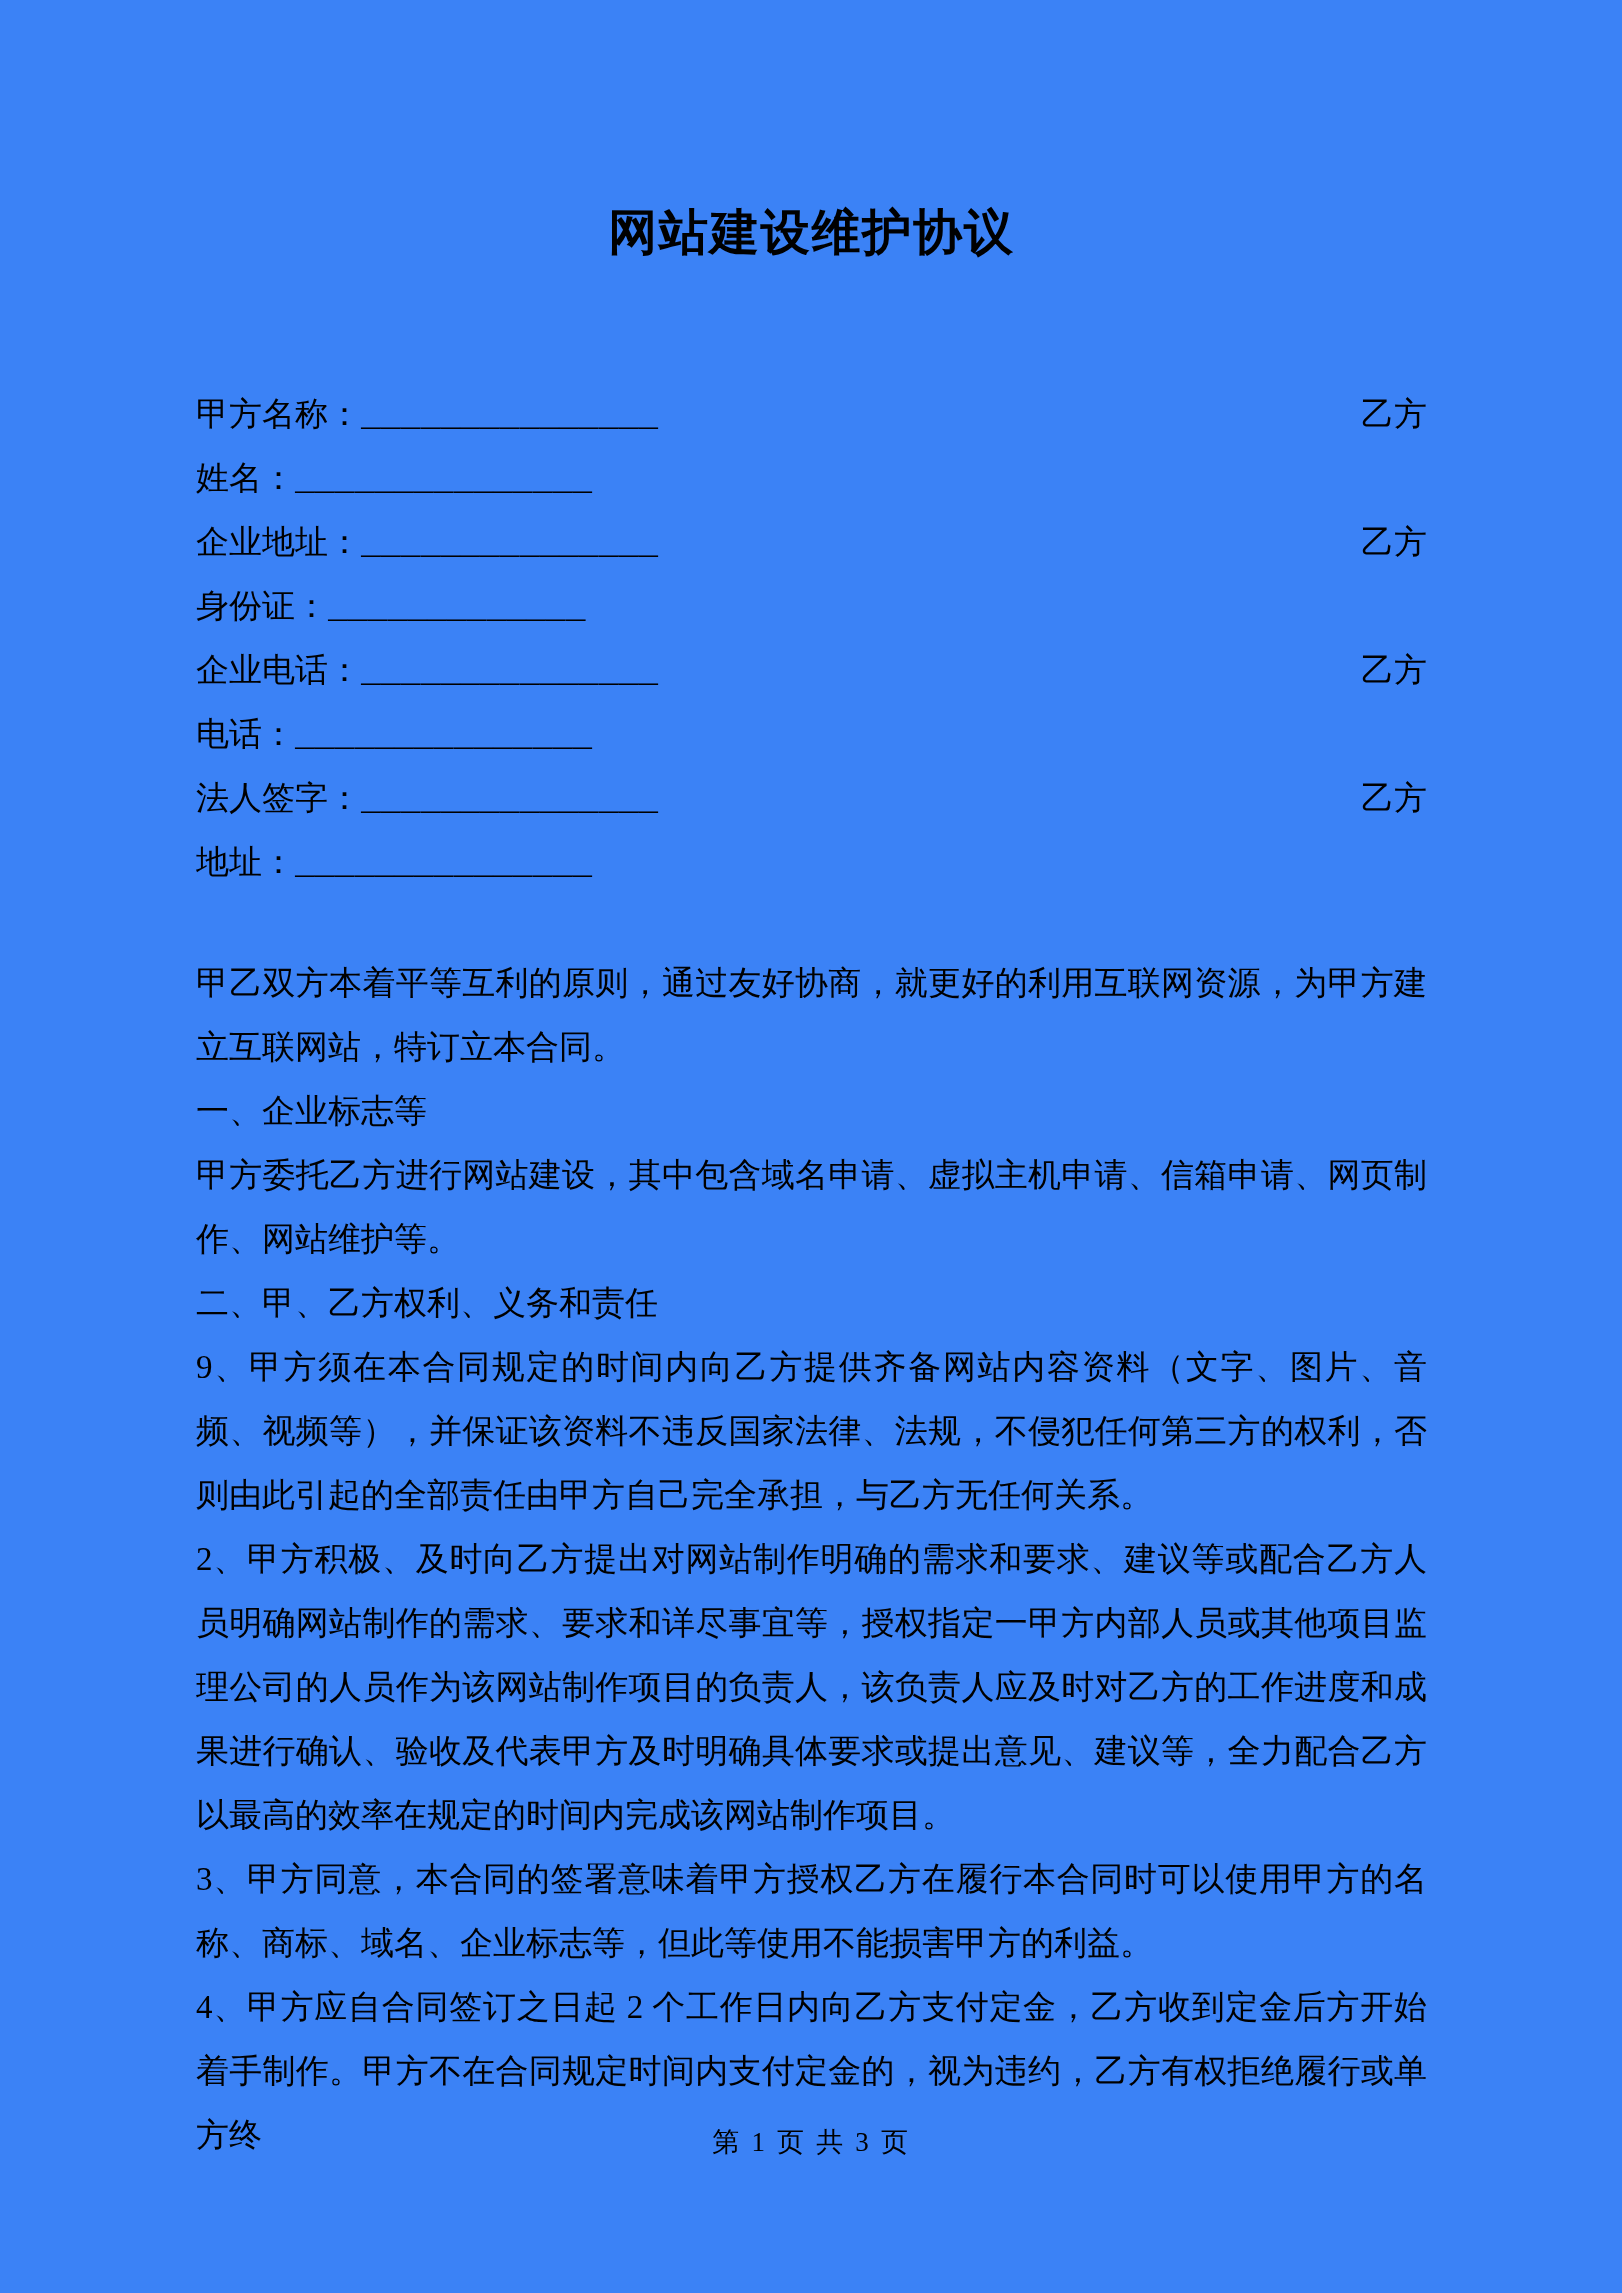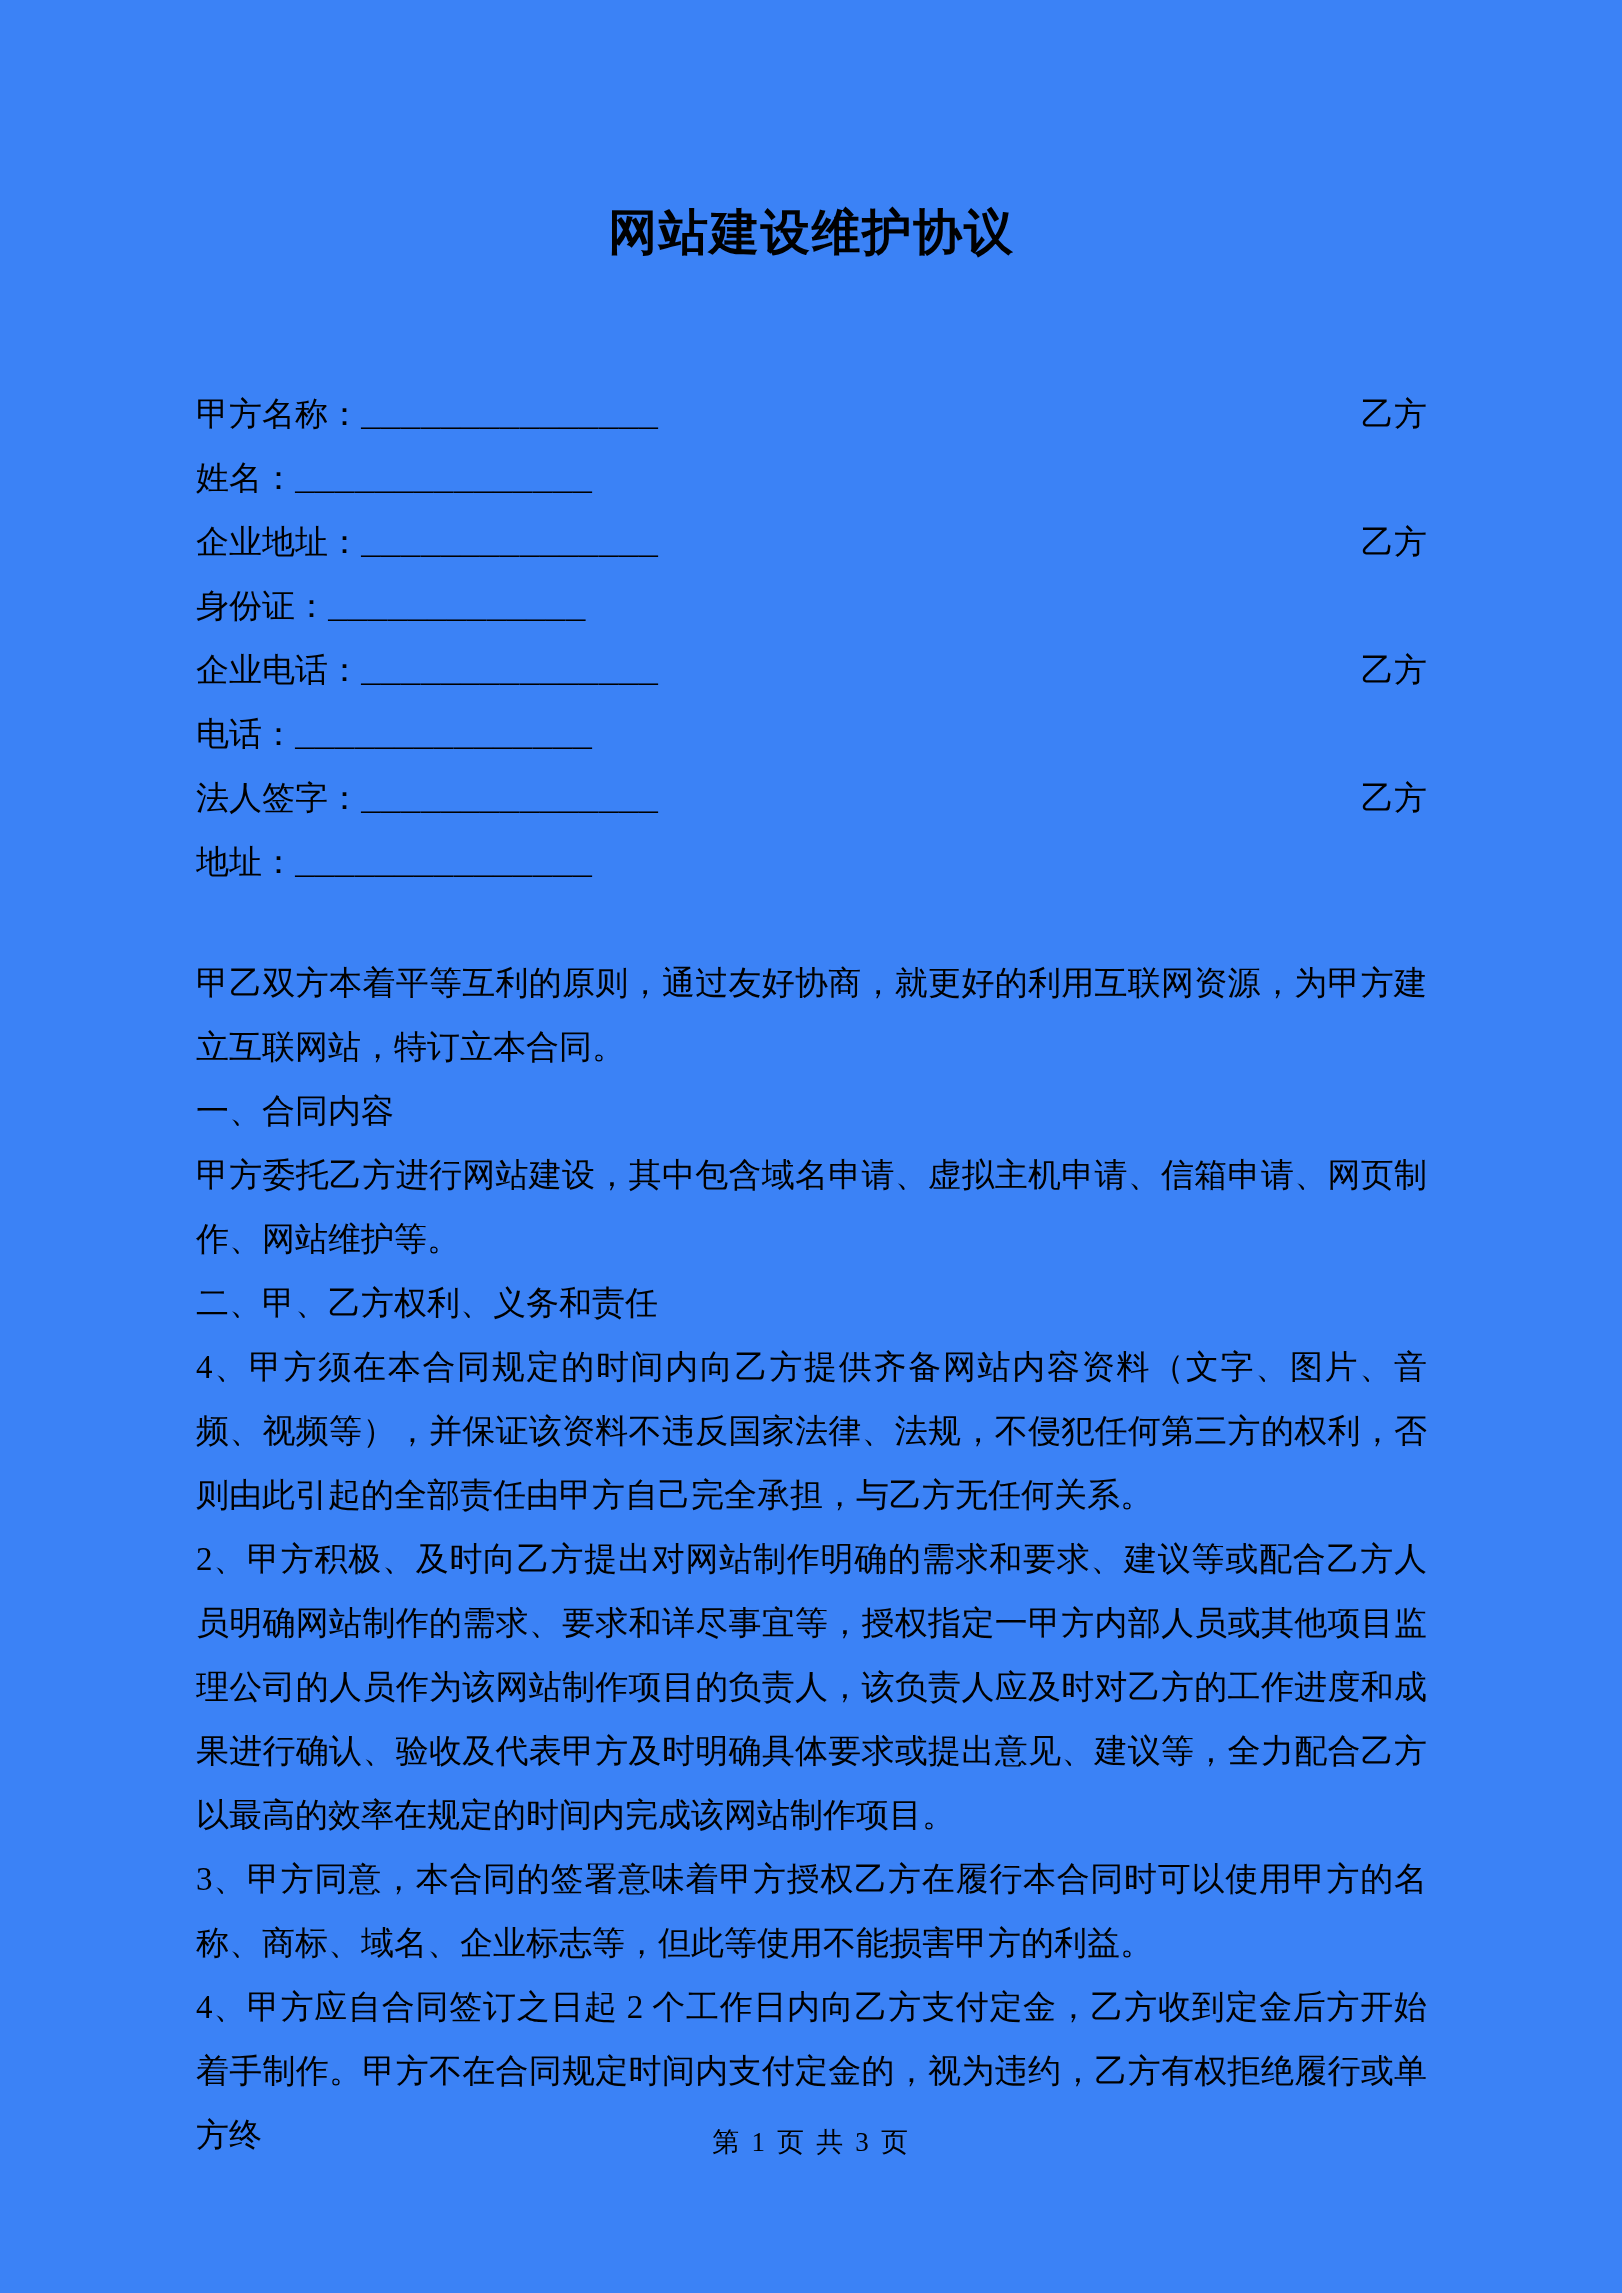--- a/index.html
+++ b/index.html
@@ -92,24 +92,24 @@
       <span class="party-b-label">乙方</span>
     </div>
     <div class="form-row">
       <span class="form-left"><span>地址：</span><span class="fill-blank">_______________</span></span>
       <span class="party-b-label"></span>
     </div>
   </div>
 
   <div class="body-block">
     <div class="para">甲乙双方本着平等互利的原则，通过友好协商，就更好的利用互联网资源，为甲方建立互联网站，特订立本合同。</div>
-    <div class="para">一、合同内容</div>
+    <div class="para">一、企业标志等</div>
     <div class="para">甲方委托乙方进行网站建设，其中包含域名申请、虚拟主机申请、信箱申请、网页制作、网站维护等。</div>
     <div class="para">二、甲、乙方权利、义务和责任</div>
-    <div class="para">4、甲方须在本合同规定的时间内向乙方提供齐备网站内容资料（文字、图片、音频、视频等），并保证该资料不违反国家法律、法规，不侵犯任何第三方的权利，否则由此引起的全部责任由甲方自己完全承担，与乙方无任何关系。</div>
+    <div class="para">9、甲方须在本合同规定的时间内向乙方提供齐备网站内容资料（文字、图片、音频、视频等），并保证该资料不违反国家法律、法规，不侵犯任何第三方的权利，否则由此引起的全部责任由甲方自己完全承担，与乙方无任何关系。</div>
     <div class="para">2、甲方积极、及时向乙方提出对网站制作明确的需求和要求、建议等或配合乙方人员明确网站制作的需求、要求和详尽事宜等，授权指定一甲方内部人员或其他项目监理公司的人员作为该网站制作项目的负责人，该负责人应及时对乙方的工作进度和成果进行确认、验收及代表甲方及时明确具体要求或提出意见、建议等，全力配合乙方以最高的效率在规定的时间内完成该网站制作项目。</div>
     <div class="para">3、甲方同意，本合同的签署意味着甲方授权乙方在履行本合同时可以使用甲方的名称、商标、域名、企业标志等，但此等使用不能损害甲方的利益。</div>
     <div class="para">4、甲方应自合同签订之日起 2 个工作日内向乙方支付定金，乙方收到定金后方开始着手制作。甲方不在合同规定时间内支付定金的，视为违约，乙方有权拒绝履行或单方终</div>
   </div>
 
   <div class="page-footer">第 1 页 共 3 页</div>
 
 </div>
 
 

